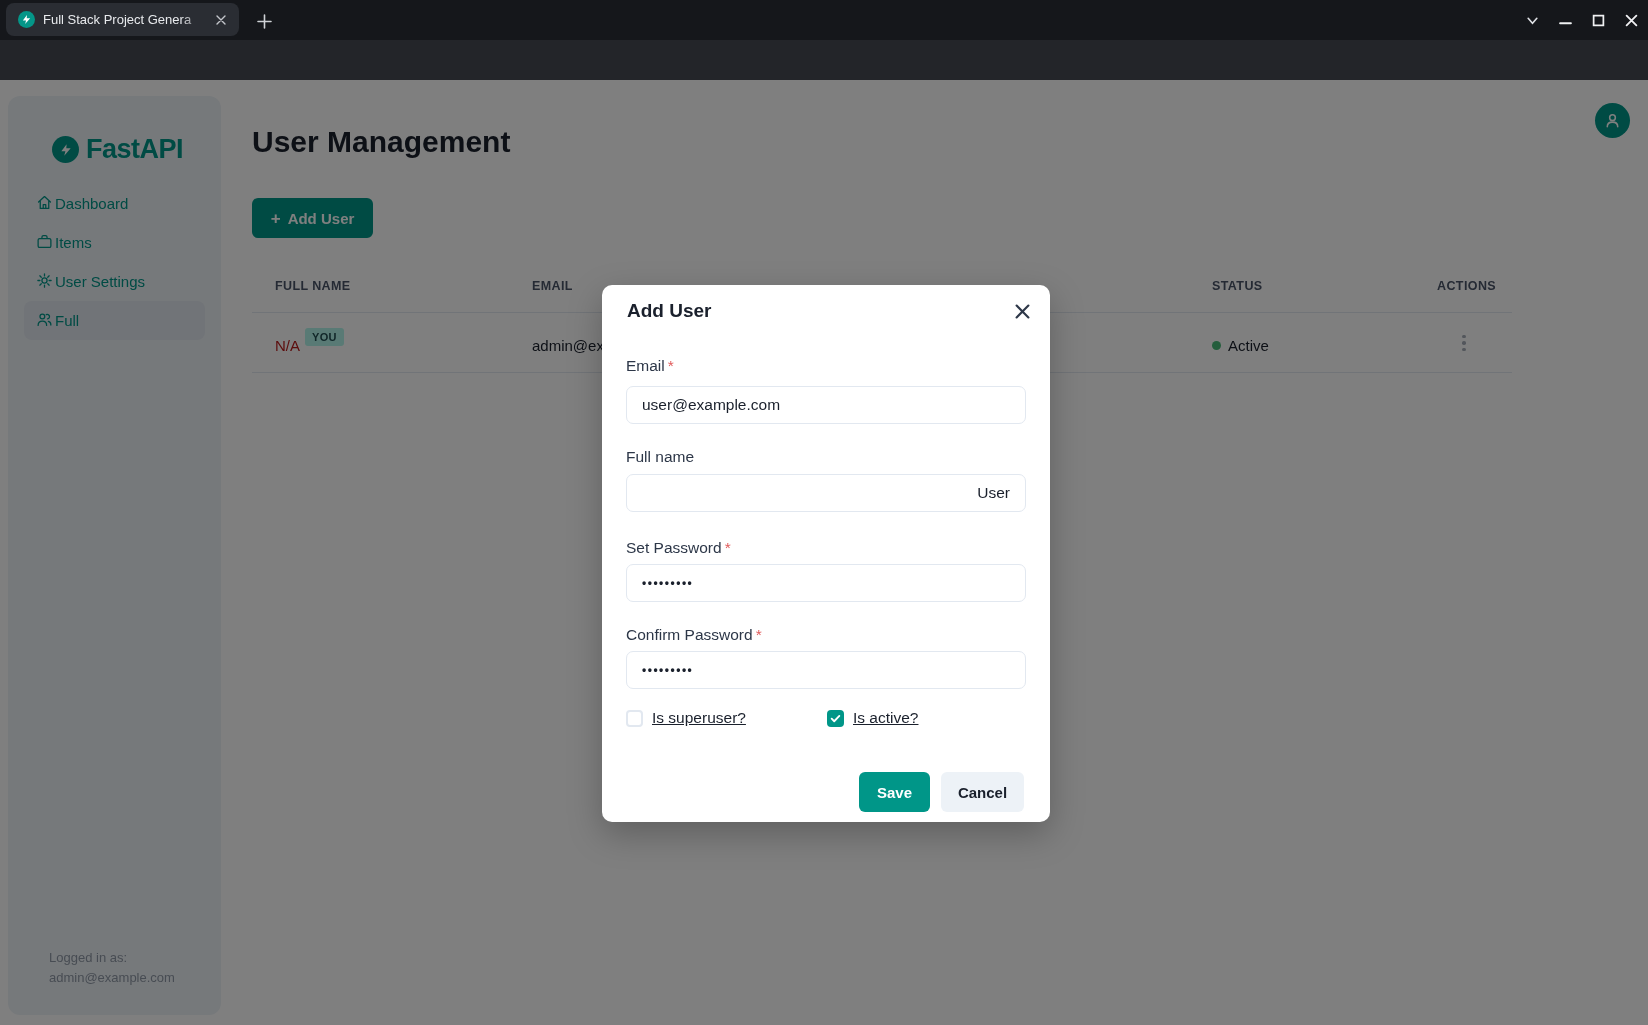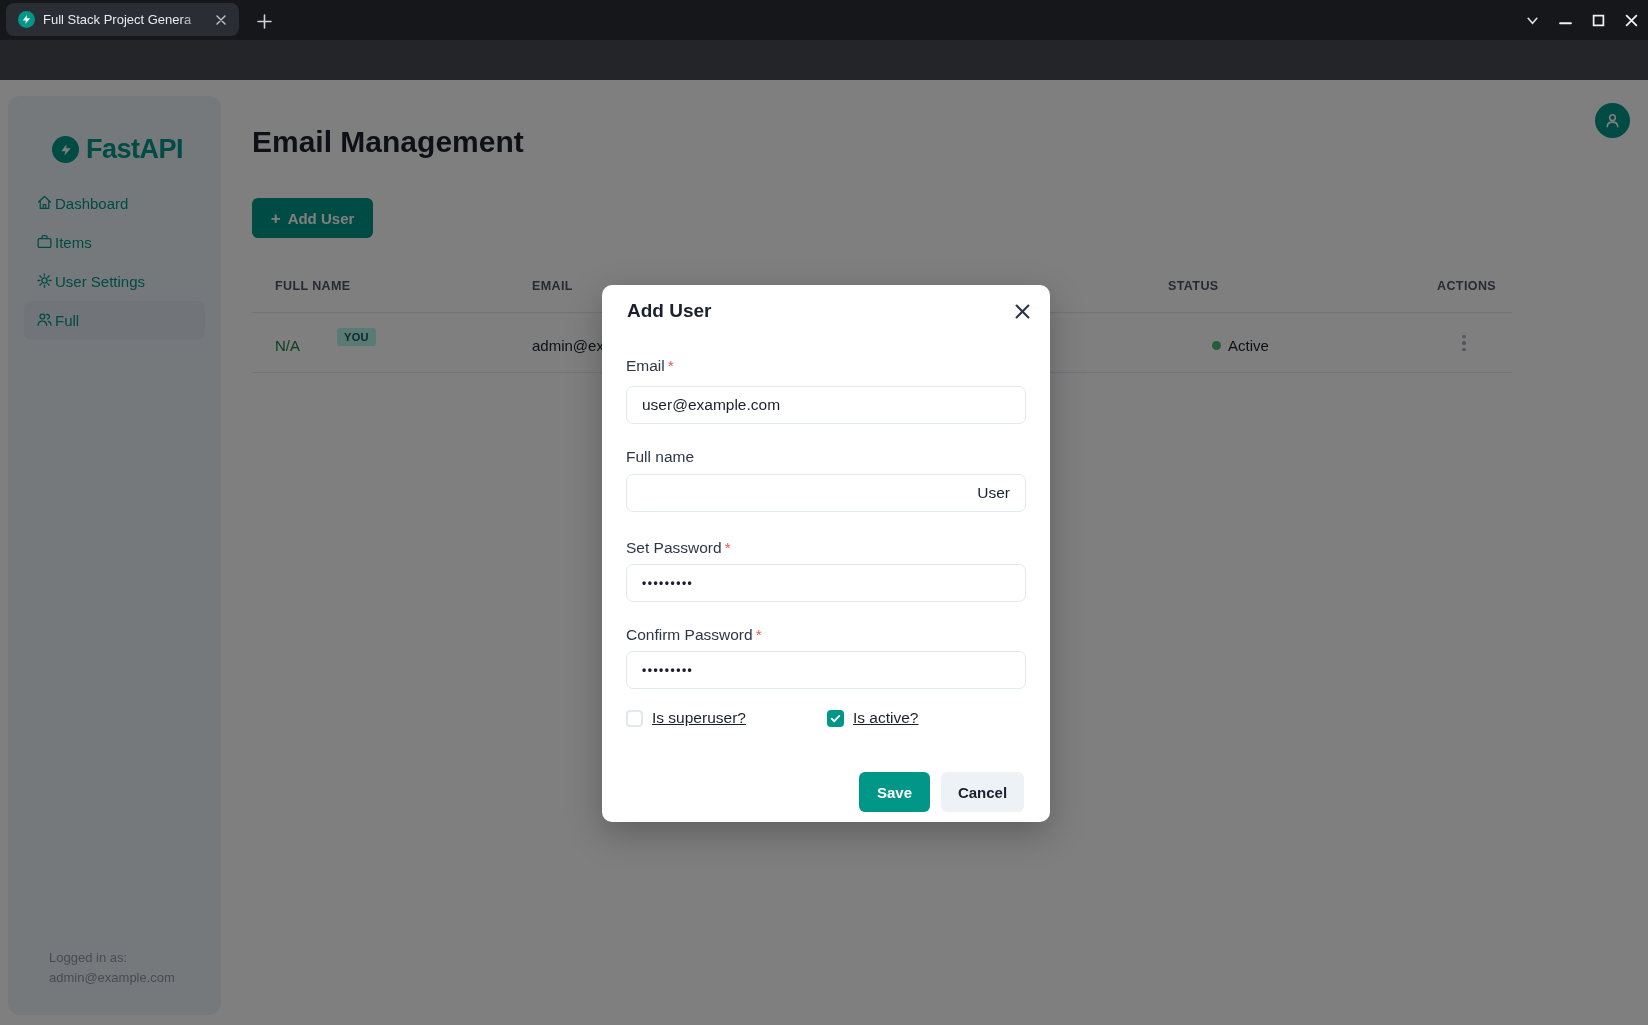--- a/index.html
+++ b/index.html
@@ -54,23 +54,23 @@
   .btn-add { position:absolute; left:252px; top:118px; width:121px; height:40px; background:#009688;
              border:none; border-radius:6px; color:#fff; font-weight:bold; font-size:15px;
              display:flex; align-items:center; justify-content:center; gap:7px; cursor:pointer;
              font-family:inherit; }
   .plus-glyph { font-size:17px; font-weight:bold; line-height:1; }
 
   .th { position:absolute; top:199px; font-size:12.5px; font-weight:bold; color:#4a5568; letter-spacing:.4px; }
   .thead-line { position:absolute; left:252px; top:232px; width:1260px; height:1px; background:#e2e8f0; }
   .trow-line  { position:absolute; left:252px; top:292px; width:1260px; height:1px; background:#e2e8f0; }
   .td { position:absolute; top:257px; font-size:15px; color:#1a202c; }
-  .td-na { color:#15803d; }
+  .td-na { color:#b91c1c; }
   .you-badge { position:absolute; left:305px; top:248px; background:#b2f5ea; color:#234e52;
-               font-size:11px; font-weight:bold; padding:3px 7px; border-radius:3px; letter-spacing:.3px;margin-left:32px; }
+               font-size:11px; font-weight:bold; padding:3px 7px; border-radius:3px; letter-spacing:.3px; }
   .status-dot { position:absolute; left:1212px; top:261px; width:9px; height:9px; border-radius:50%; background:#48bb78; }
   .dots-v { position:absolute; left:1455px; top:252px; width:18px; height:22px; display:flex;
             flex-direction:column; align-items:center; justify-content:center; gap:3px; cursor:pointer; }
   .dots-v i { width:3.5px; height:3.5px; border-radius:50%; background:#a6adb8; }
 
   .avatar-btn { position:absolute; left:1595px; top:23px; width:35px; height:35px; border-radius:50%;
                 background:#009688; display:flex; align-items:center; justify-content:center; cursor:pointer; }
 
   .overlay { position:absolute; left:0; top:0; width:1648px; height:945px; background:rgba(0,0,0,0.5); }
 
@@ -278,29 +278,29 @@
         </span>
         <span>Full</span>
       </div>
     </div>
     <div class="sidebar-foot">
       <div>Logged in as:</div>
       <div>admin@example.com</div>
     </div>
   </div>
 
-  <div class="page-title">Email Management</div>
+  <div class="page-title">User Management</div>
   <button class="btn-add">
     <span class="plus-glyph">+</span>
     <span>Add User</span>
   </button>
 
   <span class="th" style="left:275px">FULL NAME</span>
   <span class="th" style="left:532px">EMAIL</span>
-  <span class="th" style="left:1168px">STATUS</span>
+  <span class="th" style="left:1212px">STATUS</span>
   <span class="th" style="left:1437px">ACTIONS</span>
   <div class="thead-line"></div>
 
   <div>
     <span class="td td-na" style="left:275px">N/A</span>
     <span class="you-badge">YOU</span>
     <span class="td" style="left:532px">admin@example.com</span>
     <span class="status-dot"></span>
     <span class="td" style="left:1228px">Active</span>
     <span class="dots-v">

